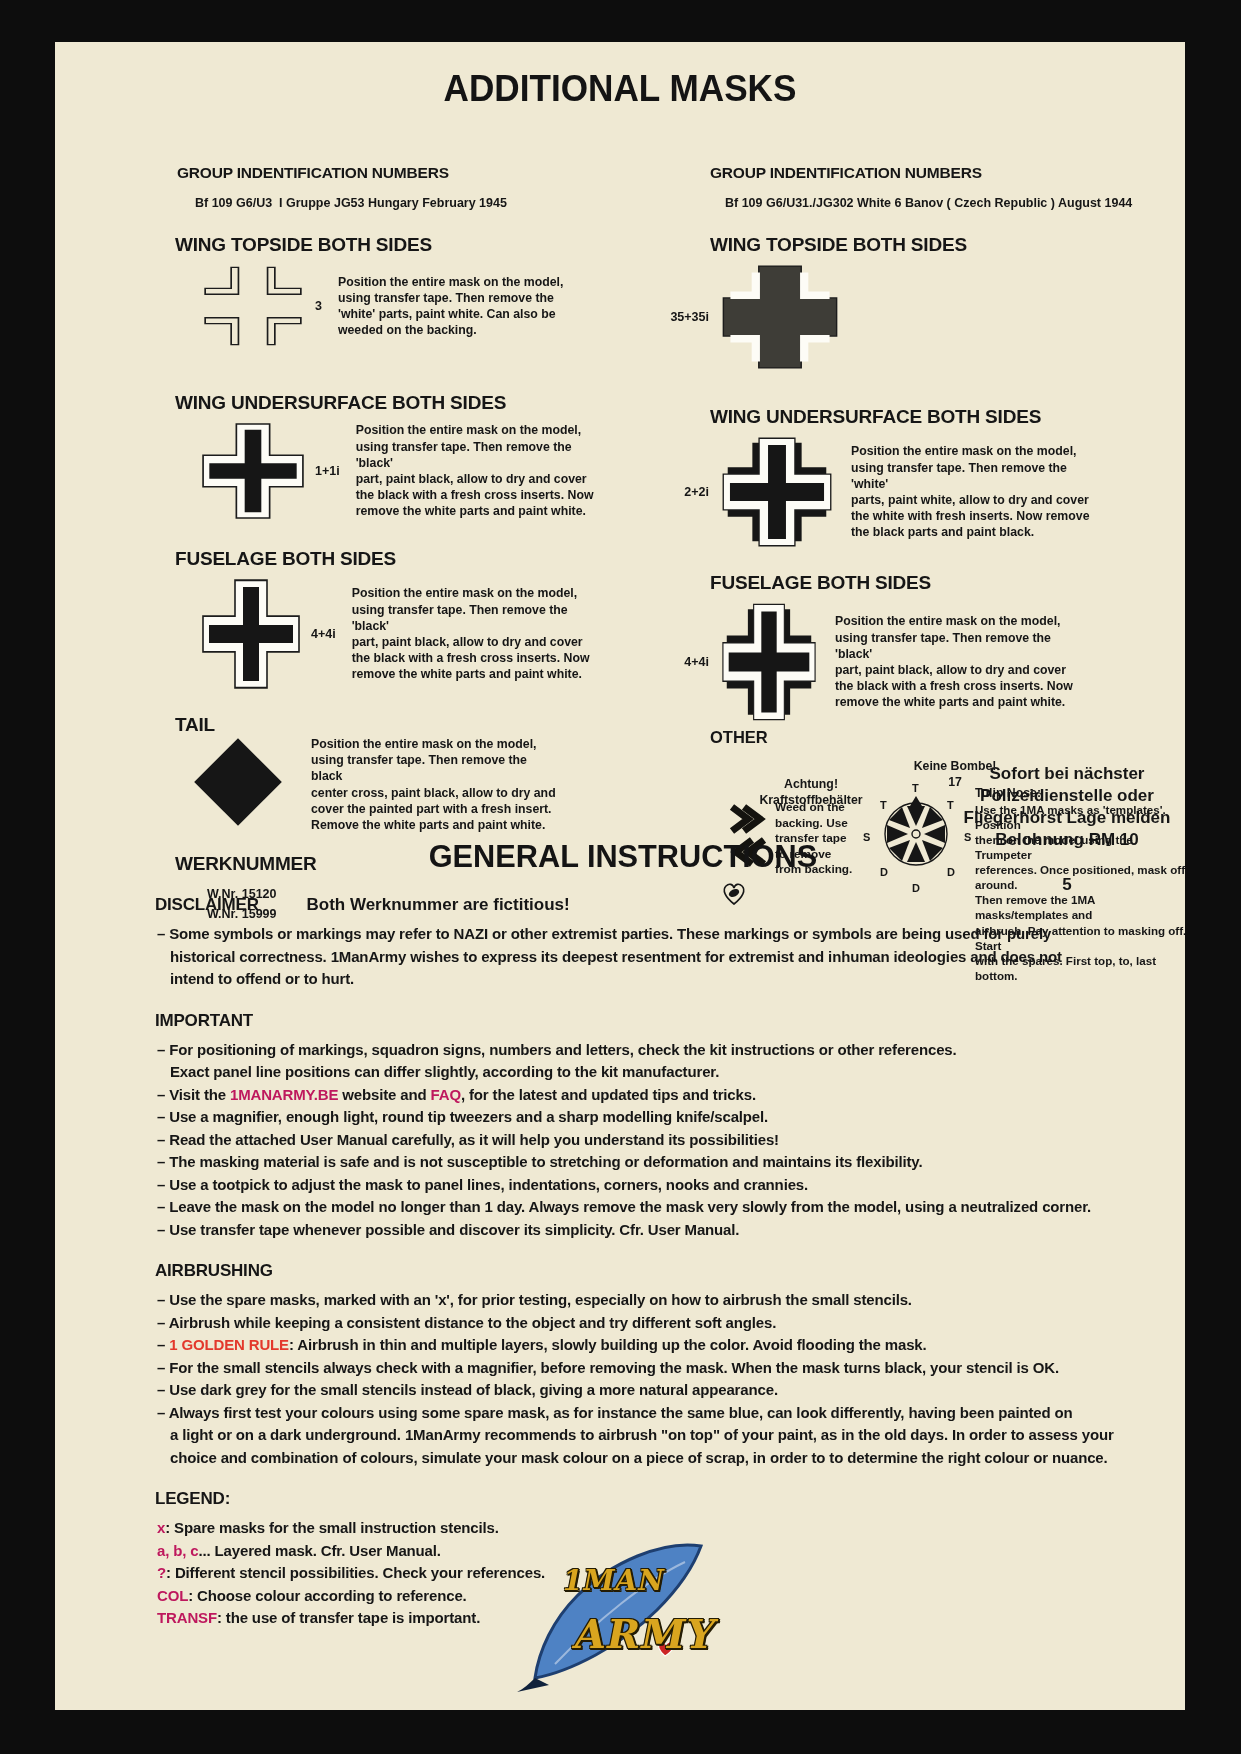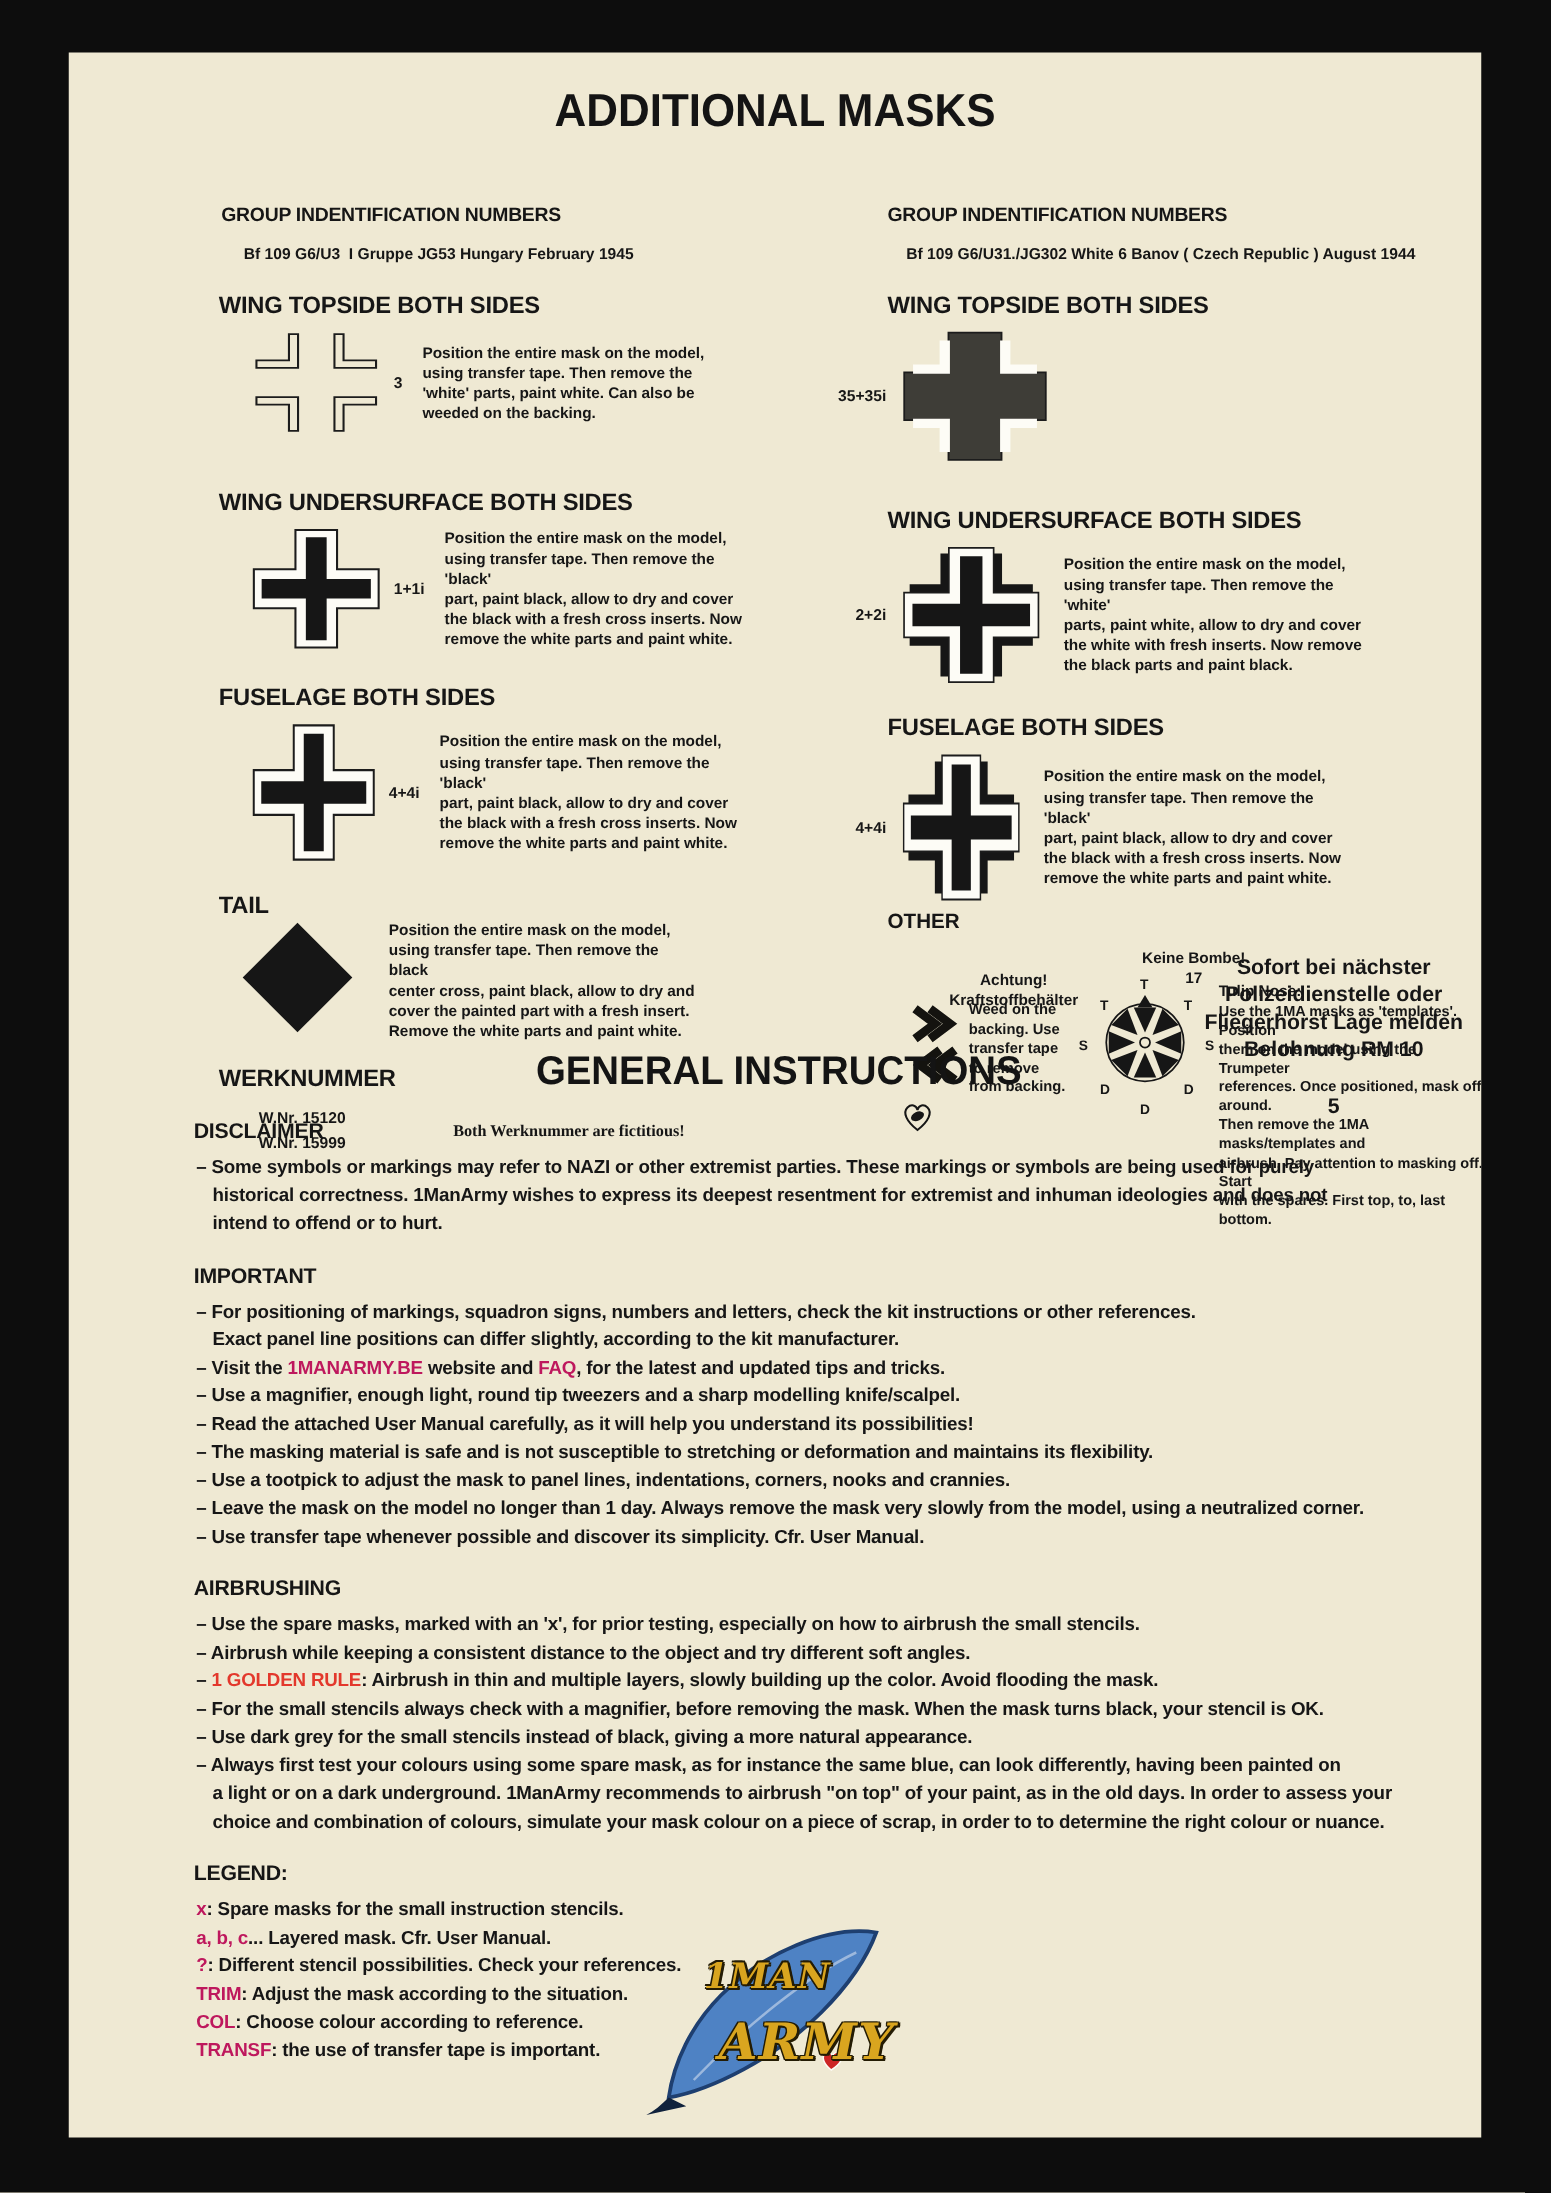--- a/index.html
+++ b/index.html
@@ -32,21 +32,21 @@
   .mask-label { font-size:12.5px; font-weight:700; white-space:nowrap; }
   .mask-text { font-size:12.3px; font-weight:700; line-height:1.32; white-space:pre-line; }
   .cross { flex:none; }
   
   .mt8{margin-top:8px} .mt20{margin-top:20px} .mt24{margin-top:24px}
   .mt28{margin-top:28px} .mt36{margin-top:36px} .mt44{margin-top:44px}
   .diamond-box { width:120px; height:96px; flex:none; position:relative; }
   .diamond { position:absolute; left:32px; top:14px; width:62px; height:62px; background:#161616; transform:rotate(45deg); }
   .werk-row { display:flex; margin-top:10px; }
   .werk-numbers { margin-left:32px; font-size:12.5px; font-weight:700; line-height:1.55; }
-  .werk-note { margin-left:86px; font-size:13px; font-weight:700; align-self:center;font-family:Liberation Serif, serif; }
+  .werk-note { margin-left:30px; font-size:17px; font-weight:700; align-self:center; }
   .col-left .group-heading { margin-left:2px; }
   .col-left .subtitle { margin-left:20px; }
   .col-left .mask-row .cross { margin-left:26px; }
   .col-left .mask-label { margin-left:10px; }
   .col-left .mask-text { margin-left:16px; width:250px; }
   .col-right .mask-label { width:56px; text-align:right; margin-right:12px; }
   .col-right .mask-text { margin-left:18px; width:250px; }
   
   .other-block { position:relative; height:200px; margin-top:6px; }
   .other-heading { position:absolute; left:57px; top:0; font-size:16.5px; font-weight:700; }
@@ -314,21 +314,20 @@
         <div class="gi-item"><span>– Always first test your colours using some spare mask, as for instance the same blue, can look differently, having been painted on
 a light or on a dark underground. 1ManArmy recommends to airbrush "on top" of your paint, as in the old days. In order to assess your
 choice and combination of colours, simulate your mask colour on a piece of scrap, in order to to determine the right colour or nuance.</span></div>
       </div>
 
     <div class="gi-sec-heading">LEGEND:</div>
     <div class="gi-items">
         <div class="legend-item"><span class="blue">x</span><span>: Spare masks for the small instruction stencils.</span></div>
         <div class="legend-item"><span class="blue">a, b, c</span><span>... Layered mask. Cfr. User Manual.</span></div>
         <div class="legend-item"><span class="blue">?</span><span>: Different stencil possibilities. Check your references.</span></div>
-        <div class="legend-item"><span class="blue">TRIM</span><span>: Adjust the mask according to the situation.</span></div>
         <div class="legend-item"><span class="blue">COL</span><span>: Choose colour according to reference.</span></div>
         <div class="legend-item"><span class="blue">TRANSF</span><span>: the use of transfer tape is important.</span></div>
       </div>
   </div>
 
   <div class="logo">
     <div class="logo-inner">
       <svg width="210" height="160" viewBox="0 0 210 160">
         <path d="M186 8 C148 2 96 24 62 58 C38 82 24 112 20 140 C54 134 106 108 142 72 C164 50 178 30 186 8 Z" fill="#4e82c4" stroke="#1e3f70" stroke-width="3"></path>
         <path d="M170 24 C132 42 82 82 40 126" fill="none" stroke="#9cb8dd" stroke-width="2"></path>

